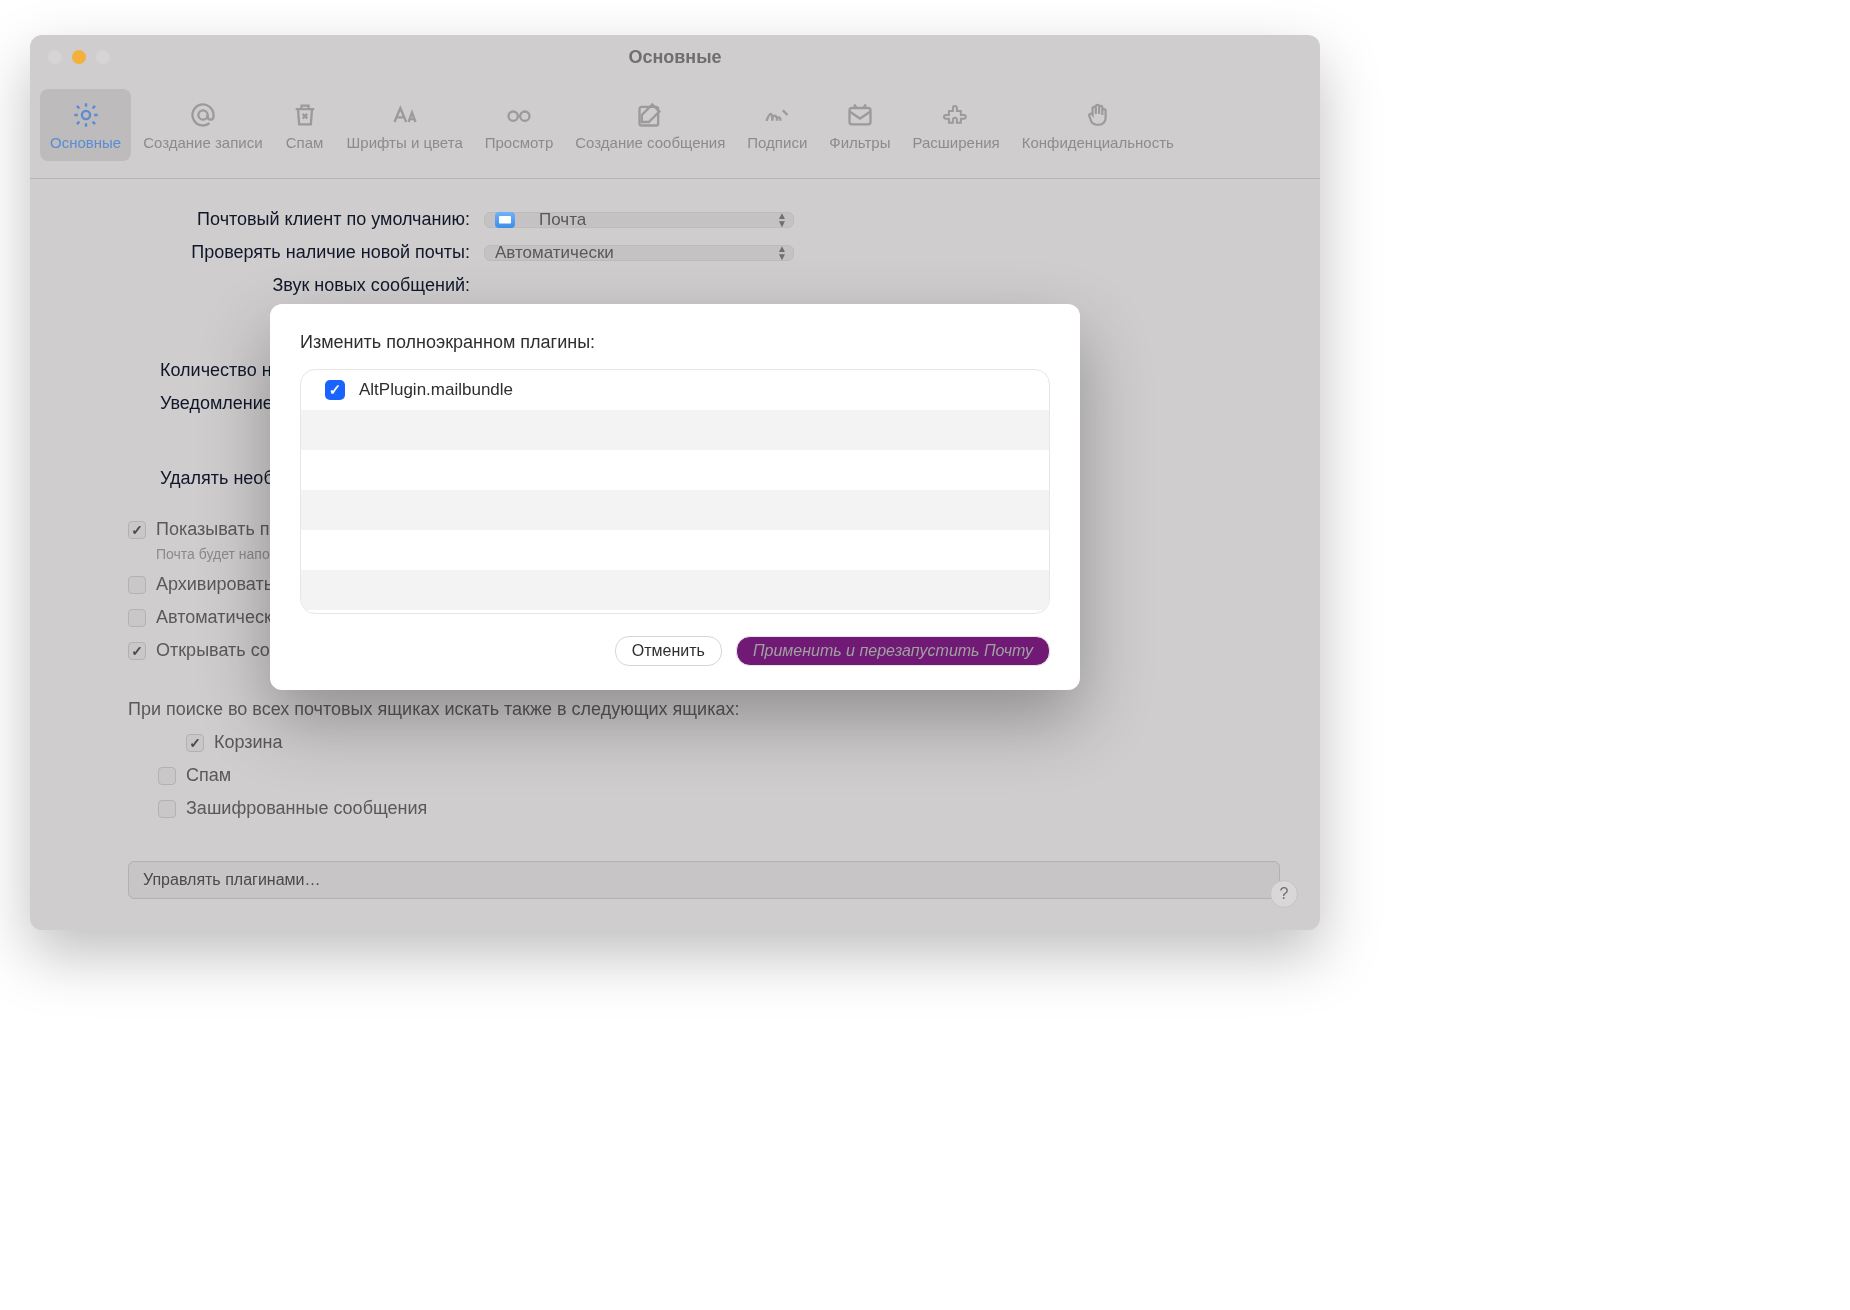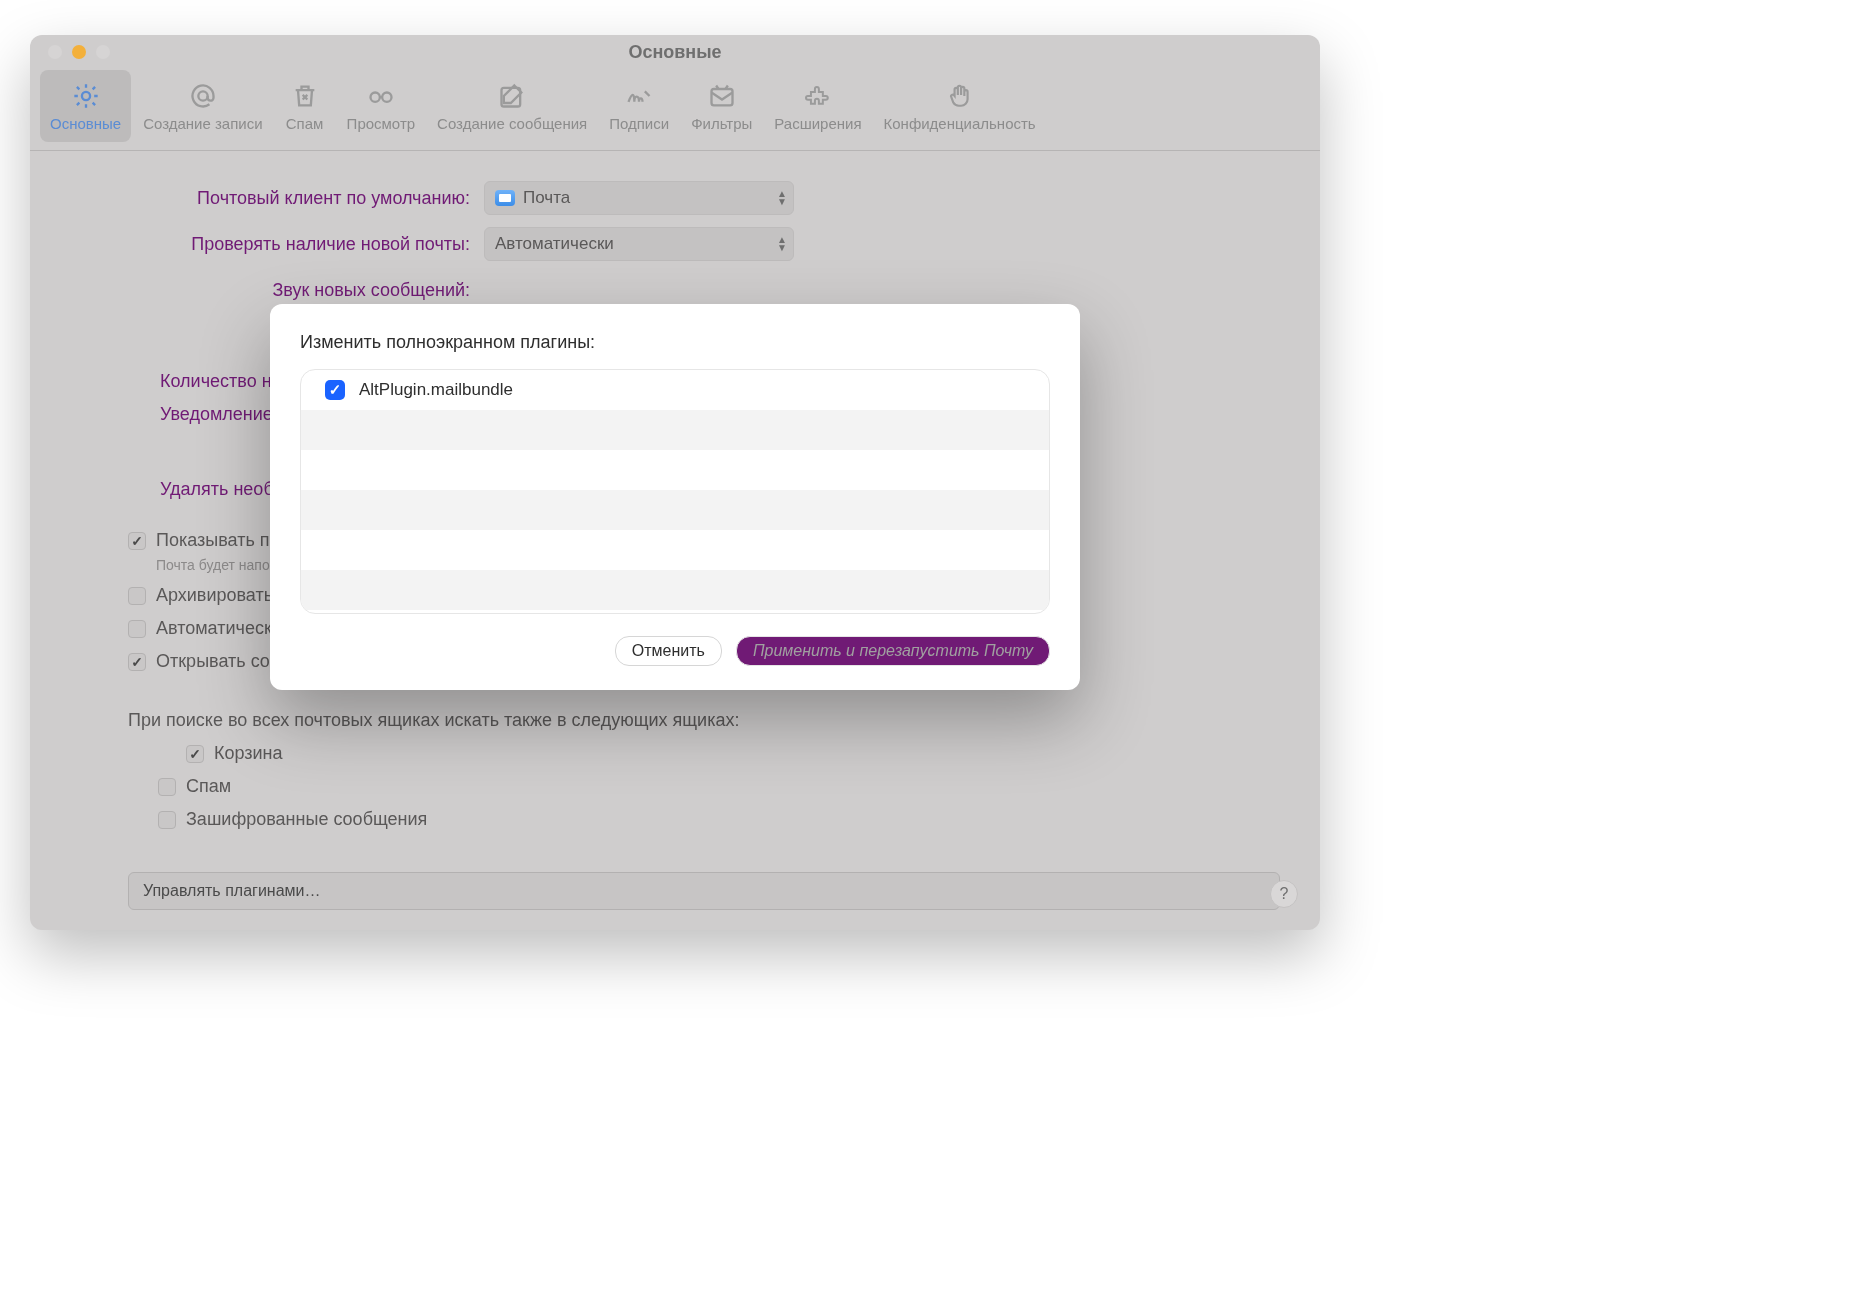--- a/index.html
+++ b/index.html
@@ -91,36 +91,36 @@
   }
   .form { display: flex; flex-direction: column; gap: 12px; }
   .row {
     display: flex;
     align-items: center;
     gap: 14px;
   }
   .row .field-label {
     width: 400px;
     text-align: right;
-    color: #701a75;
+    color: #0f172a;
     font-size: 18px;
   }
   .select {
     width: 310px;
-    height: 34px;
+    height: 16px;
     background: #c4c2c2;
     border: 1px solid #bdbbbb;
     border-radius: 6px;
     display: flex;
     align-items: center;
     padding: 0 28px 0 10px;
     position: relative;
     color: #5a5858;
     font-size: 17px;
-    gap: 8px;
+    gap: 24px;
   }
   .select .arrows {
     position: absolute;
     right: 6px;
     top: 50%;
     transform: translateY(-50%);
     font-size: 10px;
     line-height: 8px;
     color: #6f6f6f;
     display:flex; flex-direction:column;
@@ -307,20 +307,29 @@
       <span class="icon">
         <svg viewBox="0 0 24 24" width="28" height="28">
             <path d="M4 7h16M6 7l1 13h10l1-13M9 7V4h6v3"></path>
             <path d="M10 11l4 4M14 11l-4 4"></path>
           </svg>
       </span>
       <span class="lbl">Спам</span>
     </div>
     <div class="tab">
       <span class="icon">
+        <svg viewBox="0 0 24 24" width="30" height="28" stroke-width="1.6">
+            <path d="M3 18L8 6l5 12M4.7 14h6.6"></path>
+            <path d="M15 18l3-8 3 8M16 15.5h4"></path>
+          </svg>
+      </span>
+      <span class="lbl">Шрифты и цвета</span>
+    </div>
+    <div class="tab">
+      <span class="icon">
         <svg viewBox="0 0 24 24" width="30" height="28">
             <circle cx="7" cy="13" r="4"></circle>
             <circle cx="17" cy="13" r="4"></circle>
             <path d="M11 13h2"></path>
           </svg>
       </span>
       <span class="lbl">Просмотр</span>
     </div>
     <div class="tab">
       <span class="icon">

